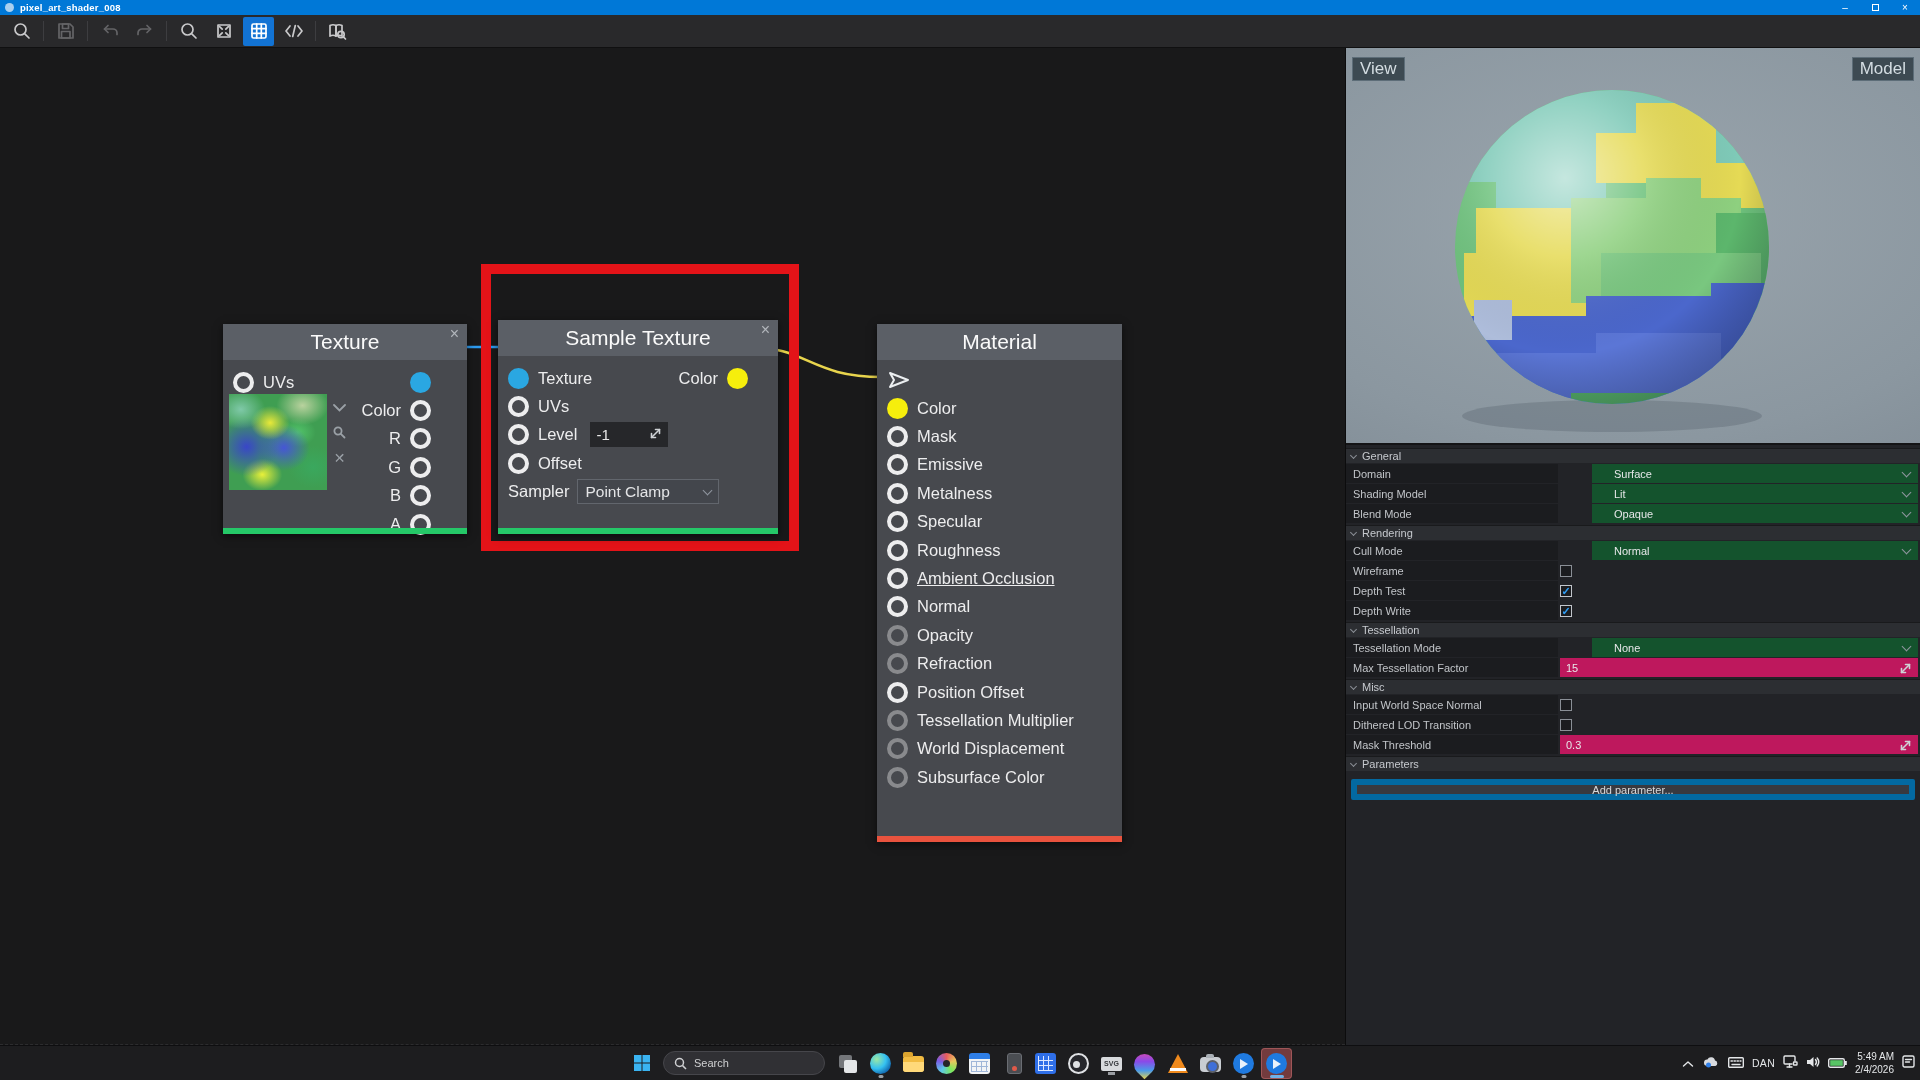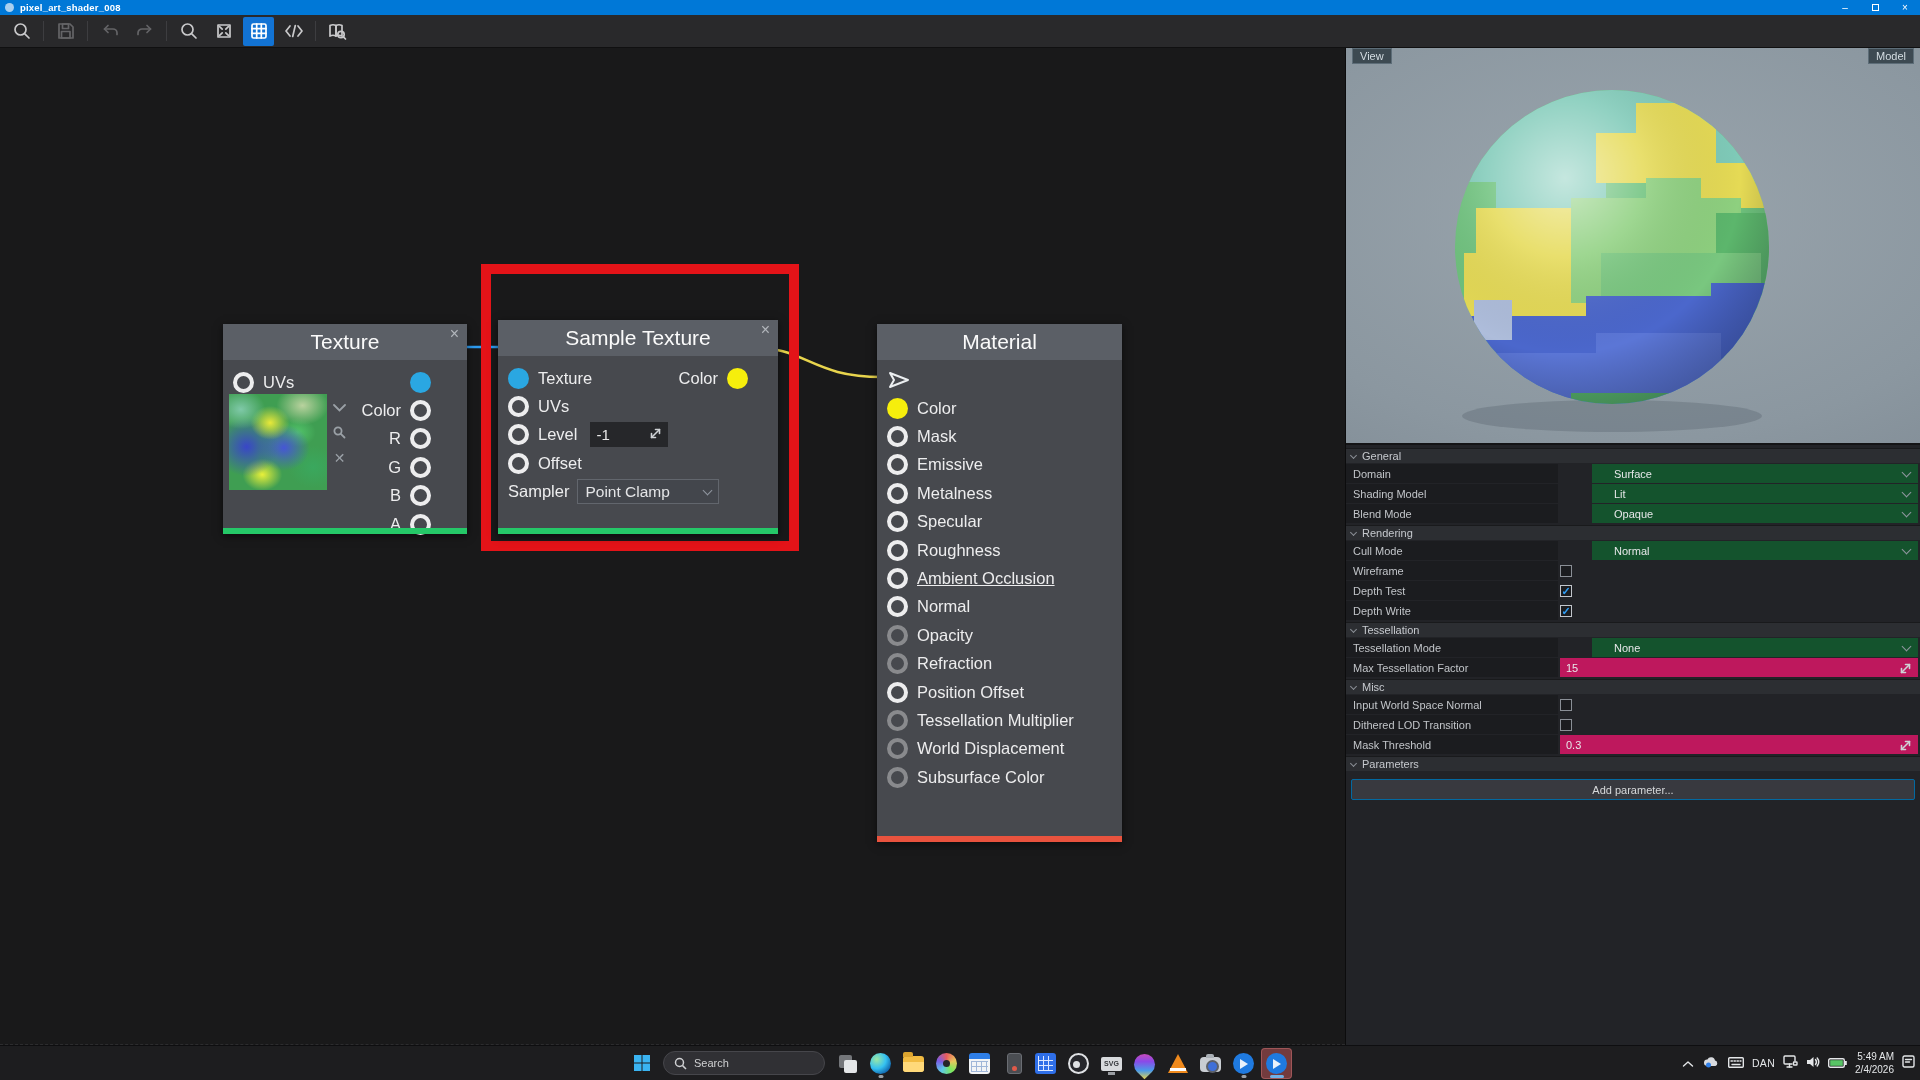--- a/index.html
+++ b/index.html
@@ -89,40 +89,40 @@
   .dropdown-box .chev { margin-left:auto; }
 
   .plane-row { height:28px; display:flex; align-items:center; padding-left:10px; }
   .plane-row svg { stroke:#eceff1; fill:none; stroke-width:2; stroke-linejoin:round; }
 
   
   .rightpanel { position:absolute; left:1345px; top:48px; width:575px; height:997px; background:#222327;
                 border-left:1px solid #0c0c0d; z-index:5; }
   .preview { position:relative; width:100%; height:397px; border-bottom:2px solid #141416;
              background:radial-gradient(120% 105% at 48% 42%, #9aa5ad 0%, #8b97a0 55%, #79848e 100%); }
-  .pv-btn { position:absolute; top:0; font-size:11px; color:#d4dde2; background:rgba(47,60,68,.85);
+  .pv-btn { position:absolute; top:9px; font-size:17px; color:#d4dde2; background:rgba(47,60,68,.85);
             border:1px solid #5d6d78; padding:1px 7px; }
   .pv-btn.left { left:6px; }  .pv-btn.right { right:6px; }
 
   .props { position:relative; font-size:11px; padding-top:1px; }
   .sec-header { height:15px; background:#2c2e32; color:#c6c9ce; display:flex; align-items:center; gap:6px;
                 padding-left:5px; margin-top:2px; border-top:1px solid #191a1c; }
   .sec-header .chev { width:5px; height:5px; border-color:#8a8f96; margin-top:-2px; }
   .prop-row { display:flex; height:19px; margin-top:1px; }
   .prop-label { width:212px; background:#1b1c1f; color:#c2c5c9; display:flex; align-items:center;
                 padding-left:7px; margin-right:2px; flex:0 0 auto; }
   .prop-value { flex:1; display:flex; align-items:center; position:relative; margin-right:2px; }
   .prop-value.dd  { background:#14532d; color:#e6e7e9; padding-left:22px;margin-left:32px; }
   .prop-value.dd .chev { position:absolute; right:8px; }
   .prop-value.num { background:#be185d; color:#e6e7e9; padding-left:6px; }
   .prop-value.num .rsz { position:absolute; right:6px; top:4px; }
   .cbx { width:12px; height:12px; background:#1b1c1f; border:1px solid #8a8f96; display:flex; align-items:center;
          justify-content:center; font-size:11px; font-weight:bold; color:#2f9cf4; line-height:10px; }
   .cbx.on { border-color:#c2c6cc; }
-  .add-param { margin:8px 5px 0 5px; height:21px; background:#38393f; border:1px solid #0369a1; border-radius:2px;
+  .add-param { margin:8px 5px 0 5px; height:21px; background:#38393f; border:6px solid #0369a1; border-radius:2px;
                color:#d6d8da; display:flex; align-items:center; justify-content:center; }
 
   
   .taskbar { position:absolute; left:0; top:1045px; width:100%; height:35px; background:#1d1d1f;
              border-top:1px solid #0e0e10; z-index:30; }
   .tb-center { position:absolute; left:628px; top:0; height:100%; display:flex; align-items:center; gap:3px; }
   .start-btn { width:28px; height:28px; display:flex; align-items:center; justify-content:center; border-radius:4px; }
   .search-pill { width:162px; height:24px; border-radius:12px; background:#303034; border:1px solid #46464b;
                  display:flex; align-items:center; gap:7px; padding-left:10px; color:#cfd0d2; font-size:11px; margin:0 4px; }
   .search-pill svg { stroke:#cfd0d2; fill:none; stroke-width:1.5; }

